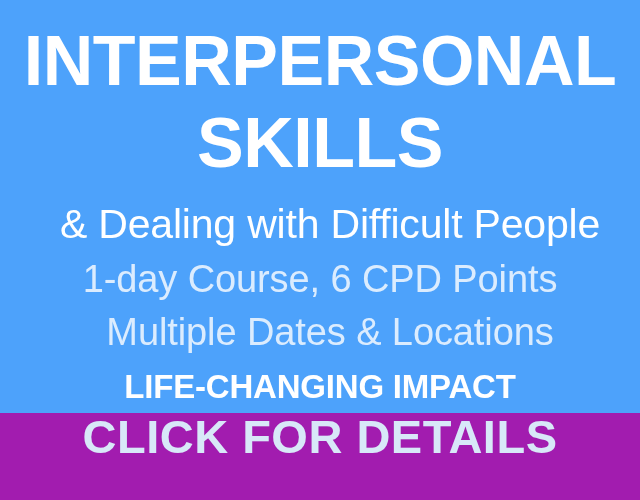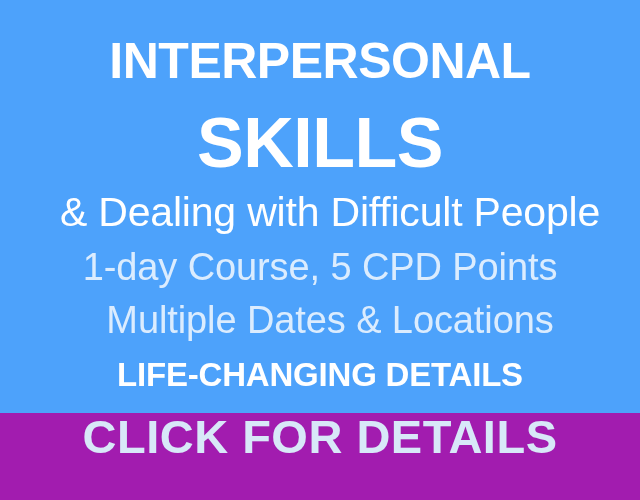--- a/index.html
+++ b/index.html
@@ -38,31 +38,31 @@
   }
 
   .headline-1 {
     display: block;
     width: 640px;
     margin: 0;
     padding: 0;
     color: #ffffff;
     font-family: "Liberation Sans", sans-serif;
     font-weight: 700;
-    font-size: 50px;
+    font-size: 70px;
     line-height: 70px;
     letter-spacing: -0.5px;
     margin-top: 26px;
     white-space: nowrap;
   }
 
   .headline-2 {
     display: block;
     width: 628px;
-    margin: 0;
+    margin: 12px;
     padding: 0;
     color: #ffffff;
     font-family: "Liberation Sans", sans-serif;
     font-weight: 700;
     font-size: 70px;
     line-height: 70px;
     letter-spacing: -0.5px;
     margin-top: 12px;
     white-space: nowrap;
   }
@@ -145,25 +145,25 @@
 <div class="banner">
 
   <div class="content">
 
     <span class="headline-1">INTERPERSONAL</span>
 
     <span class="headline-2">SKILLS</span>
 
     <span class="subhead">&amp; Dealing with Difficult People</span>
 
-    <span class="detail-line first">1-day Course, 5 CPD Points</span>
+    <span class="detail-line first">1-day Course, 6 CPD Points</span>
 
     <span class="detail-line second">Multiple Dates &amp; Locations</span>
 
-    <span class="impact">LIFE-CHANGING DETAILS</span>
+    <span class="impact">LIFE-CHANGING IMPACT</span>
 
   </div>
 
   <div class="cta-bar">
     <span class="cta-label">CLICK FOR DETAILS</span>
   </div>
 
 </div>
 
 </body></html>

